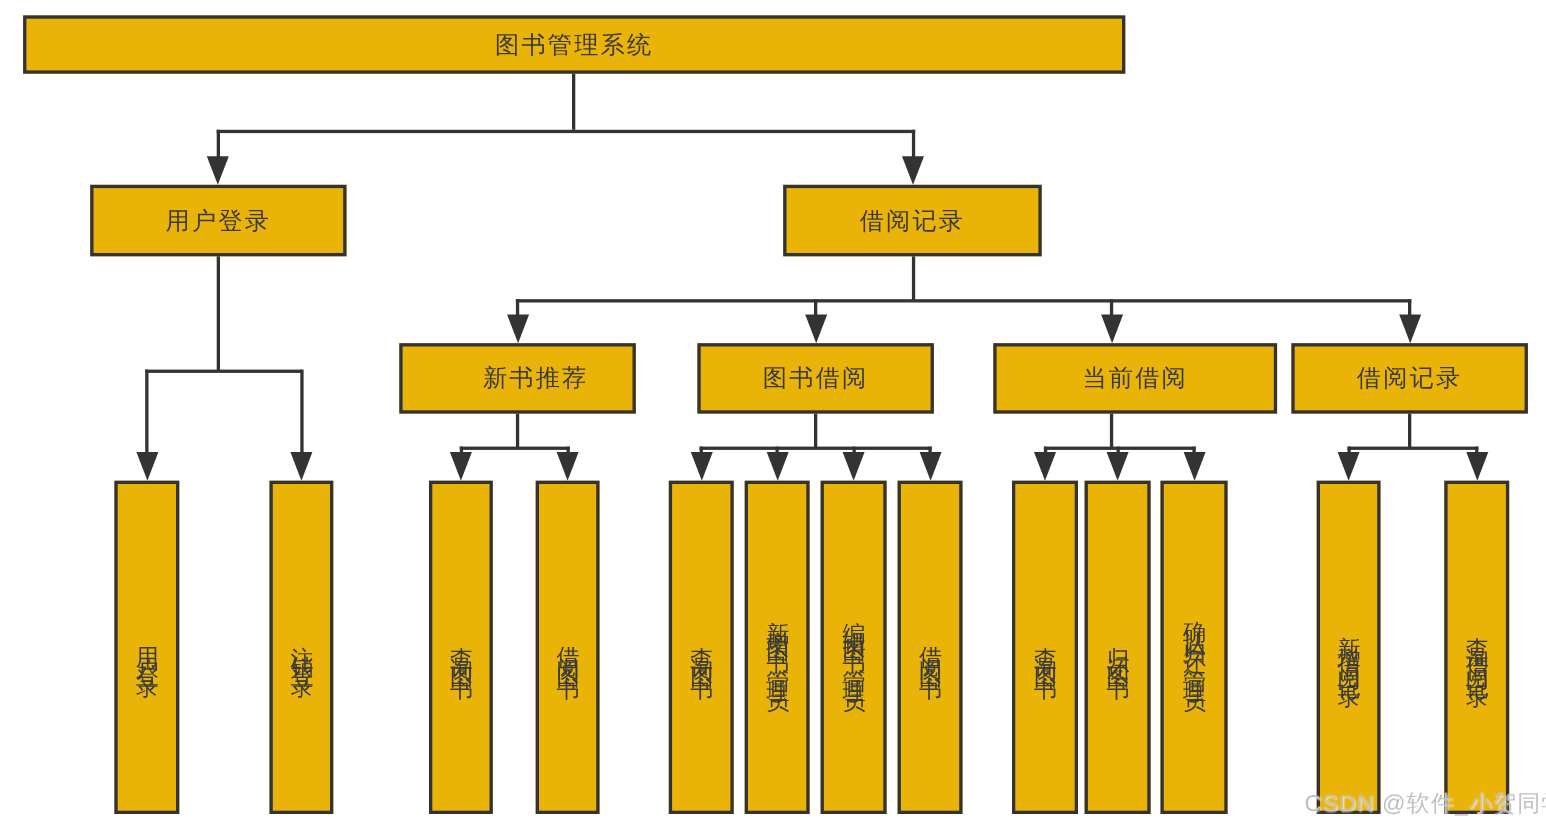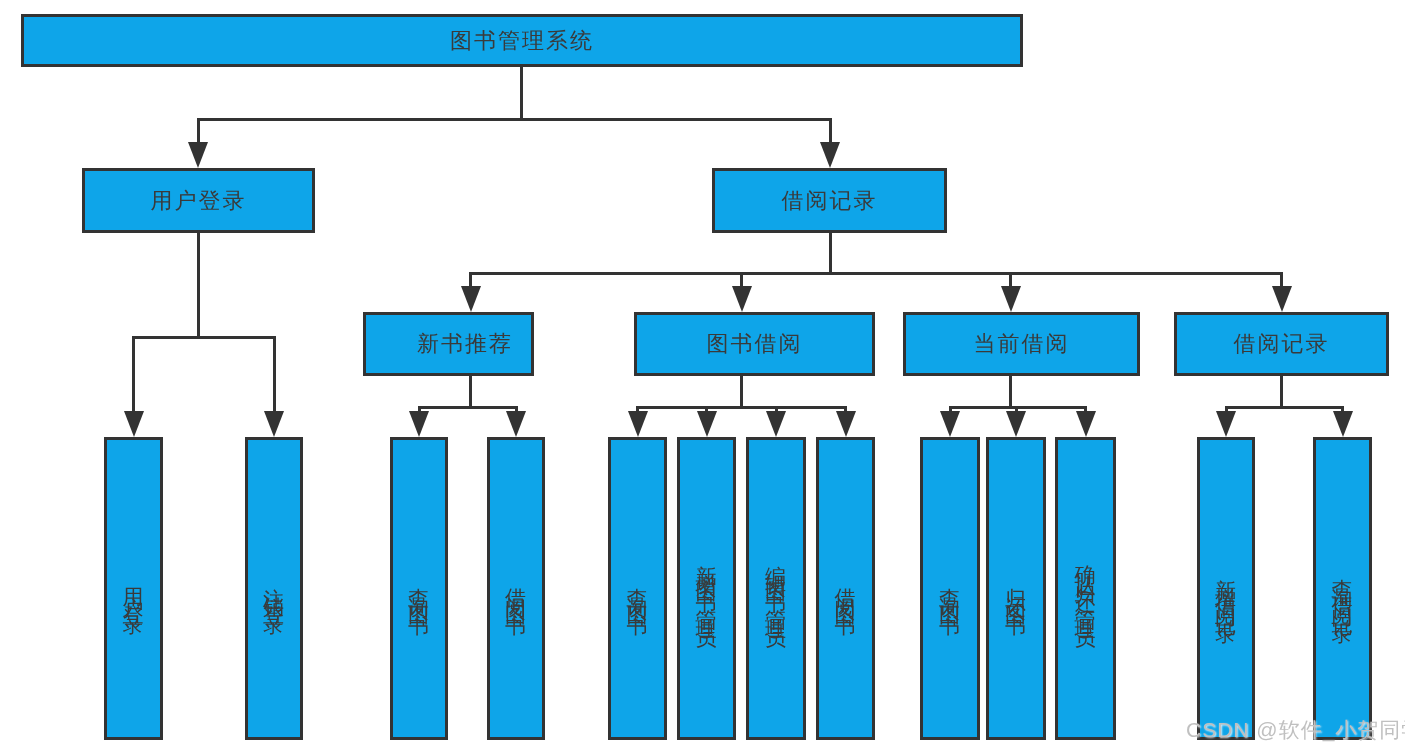--- a/index.html
+++ b/index.html
@@ -4,21 +4,21 @@
 <style>
   html,body{margin:0;padding:0;}
   body{
     width:1405px;height:747px;background:#ffffff;
     font-family:"Liberation Sans","DejaVu Sans",sans-serif;
     position:relative;overflow:hidden;color:#3a3a3a;
   }
   .stage{position:absolute;left:0;top:0;width:1405px;height:747px;}
   .box{
     position:absolute;box-sizing:border-box;
-    border:3px solid #333333;background:#0ea5e9;
+    border:3px solid #333333;background:#eab308;
     display:flex;align-items:center;justify-content:center;
     color:#3a3a3a;
   }
   .h-label{font-size:22px;letter-spacing:2px;white-space:nowrap;}
   .leaf .v-label{
     writing-mode:vertical-rl;text-orientation:mixed;
     font-size:21px;letter-spacing:9px;line-height:1;
   }
   .vline,.hline{position:absolute;background:#333333;}
   .vline{width:3px;}
@@ -70,27 +70,27 @@
   <div class="hline" style="left:469px;top:272px;width:814px;"></div>
   <div class="vline" style="left:469px;top:272px;height:16px;"></div>
   <div class="arrow" style="left:460.5px;top:286px;"></div>
   <div class="vline" style="left:740px;top:272px;height:16px;"></div>
   <div class="arrow" style="left:731.5px;top:286px;"></div>
   <div class="vline" style="left:1009px;top:272px;height:16px;"></div>
   <div class="arrow" style="left:1000.5px;top:286px;"></div>
   <div class="vline" style="left:1280px;top:272px;height:16px;"></div>
   <div class="arrow" style="left:1271.5px;top:286px;"></div>
 
-  <div class="box" style="left:363px;top:312px;width:171px;height:64px;padding-left:33px;">
+  <div class="box" style="left:363px;top:312px;width:215px;height:64px;padding-left:33px;">
     <span class="h-label">新书推荐</span>
   </div>
-  <div class="box" style="left:634px;top:312px;width:241px;height:64px;">
+  <div class="box" style="left:634px;top:312px;width:215px;height:64px;">
     <span class="h-label">图书借阅</span>
   </div>
-  <div class="box" style="left:903px;top:312px;width:237px;height:64px;">
+  <div class="box" style="left:903px;top:312px;width:258px;height:64px;">
     <span class="h-label">当前借阅</span>
   </div>
   <div class="box" style="left:1174px;top:312px;width:215px;height:64px;">
     <span class="h-label">借阅记录</span>
   </div>
 
   <div class="vline" style="left:469px;top:376px;height:32px;"></div>
   <div class="hline" style="left:417.5px;top:406px;width:100px;"></div>
   <div class="vline" style="left:417.5px;top:406px;height:10px;"></div>
   <div class="arrow" style="left:409px;top:411px;"></div>

